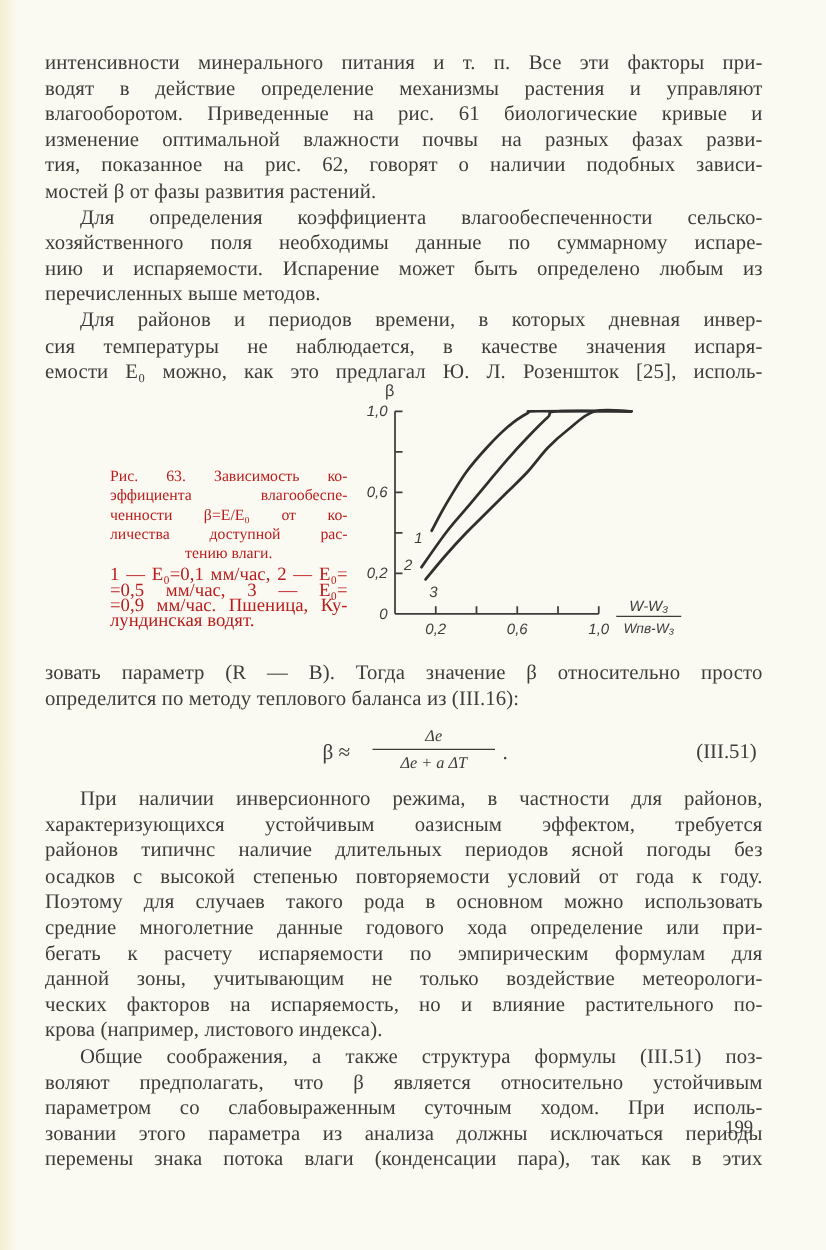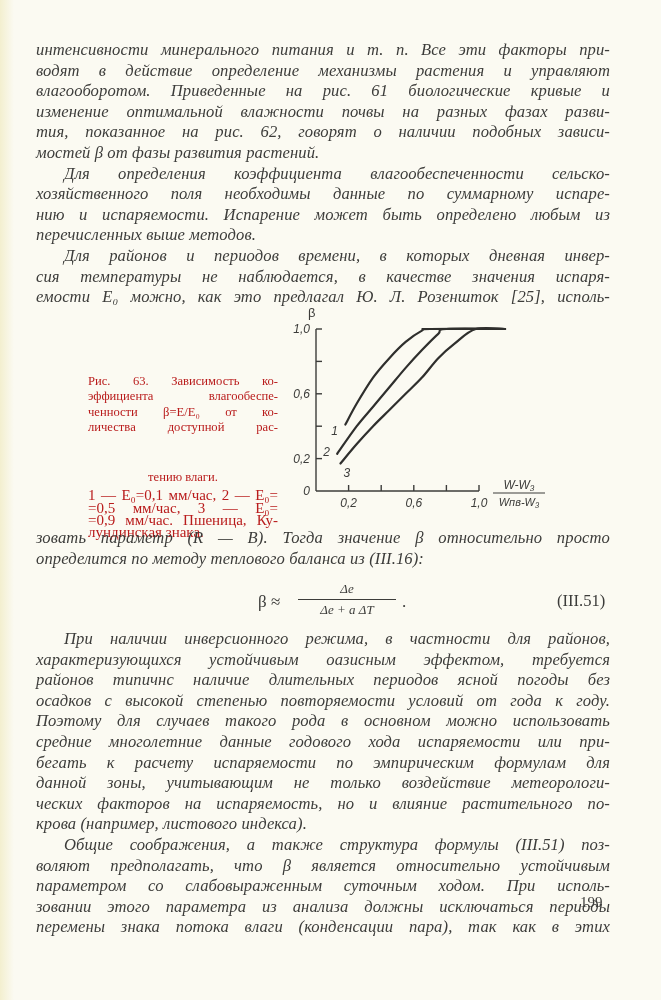--- a/index.html
+++ b/index.html
@@ -13,33 +13,33 @@
     .page-edge {
       position: absolute; left: 0; top: 0; width: 14px; height: 1000px;
       background: linear-gradient(to right, #f3efcf, rgba(251,250,242,0));
     }
     .text-block {
       position: absolute; left: 36px; width: 574px;
       font-size: 16.6px; line-height: 20.6px;
       text-align: justify; letter-spacing: 0.1px;
     }
     .indent { text-indent: 28px; }
-    .line { display: block; text-align: justify; text-align-last: justify; white-space: nowrap; font-style: italic; }
+    .line { display: block; text-align: justify; text-align-last: justify; white-space: nowrap; }
     .line.last { text-align-last: left; }
     #block-top { top: 40px; }
     #block-mid { top: 528px; }
     #block-bottom { top: 629px; }
 
     .caption {
       position: absolute; left: 88px; top: 374px; width: 190px;
       font-size: 12.6px; line-height: 15.3px; color: #b91c1c;
       text-align: justify;
     }
     .caption .cline { display: block; white-space: nowrap; text-align-last: justify; }
-    .caption .cline.center { text-align-last: center; margin-top: 35px; }
+    .caption .cline.center { text-align-last: center; }
     .caption .legend {
       font-size: 15px; line-height: 12.3px; margin-top: 4px; display: block;
     }
     .caption .legend .cline { text-align-last: justify; }
     .caption .legend .cline.last { text-align-last: left; }
 
     .chart { position: absolute; left: 290px; top: 300px; width: 260px; height: 230px; }
 
     .formula {
       position: absolute; top: 580px; left: 258px; height: 44px;
@@ -78,21 +78,21 @@
 <div class="caption">
   <span class="cline">Рис. 63. Зависимость ко-</span>
   <span class="cline">эффициента влагообеспе-</span>
   <span class="cline">ченности β=E/E₀ от ко-</span>
   <span class="cline">личества доступной рас-</span>
   <span class="cline center">тению влаги.</span>
   <span class="legend">
     <span class="cline">1 — E₀=0,1 мм/час, 2 — E₀=</span>
     <span class="cline">=0,5 мм/час, 3 — E₀=</span>
     <span class="cline">=0,9 мм/час. Пшеница, Ку-</span>
-    <span class="cline last">лундинская знака.</span>
+    <span class="cline last">лундинская водят.</span>
   </span>
 </div>
 
 <svg class="chart" viewBox="0 0 260 230" width="260" height="230">
   <g id="axes" stroke="#3c3c3a" stroke-width="1.4" fill="none">
       <line x1="26" y1="191" x2="189" y2="191"></line>
       <line x1="26" y1="191" x2="26" y2="29"></line>
       <line x1="26" y1="158.6" x2="32" y2="158.6"></line>
       <line x1="26" y1="126.2" x2="32" y2="126.2"></line>
       <line x1="26" y1="93.8" x2="32" y2="93.8"></line>
@@ -142,21 +142,21 @@
   <span class="dot">.</span>
 </div>
 <div class="eq-number">(III.51)</div>
 
 <div class="text-block" id="block-bottom">
   <span class="line indent">При наличии инверсионного режима, в частности для районов,</span>
   <span class="line">характеризующихся устойчивым оазисным эффектом, требуется</span>
   <span class="line">районов типичнс наличие длительных периодов ясной погоды без</span>
   <span class="line">осадков с высокой степенью повторяемости условий от года к году.</span>
   <span class="line">Поэтому для случаев такого рода в основном можно использовать</span>
-  <span class="line">средние многолетние данные годового хода испаряемости или при-</span>
+  <span class="line">средние многолетние данные годового хода определение или при-</span>
   <span class="line">бегать к расчету испаряемости по эмпирическим формулам для</span>
   <span class="line">данной зоны, учитывающим не только воздействие метеорологи-</span>
   <span class="line">ческих факторов на испаряемость, но и влияние растительного по-</span>
   <span class="line last">крова (например, листового индекса).</span>
   <span class="line indent">Общие соображения, а также структура формулы (III.51) поз-</span>
   <span class="line">воляют предполагать, что β является относительно устойчивым</span>
   <span class="line">параметром со слабовыраженным суточным ходом. При исполь-</span>
   <span class="line">зовании этого параметра из анализа должны исключаться периоды</span>
   <span class="line">перемены знака потока влаги (конденсации пара), так как в этих</span>
 </div>

